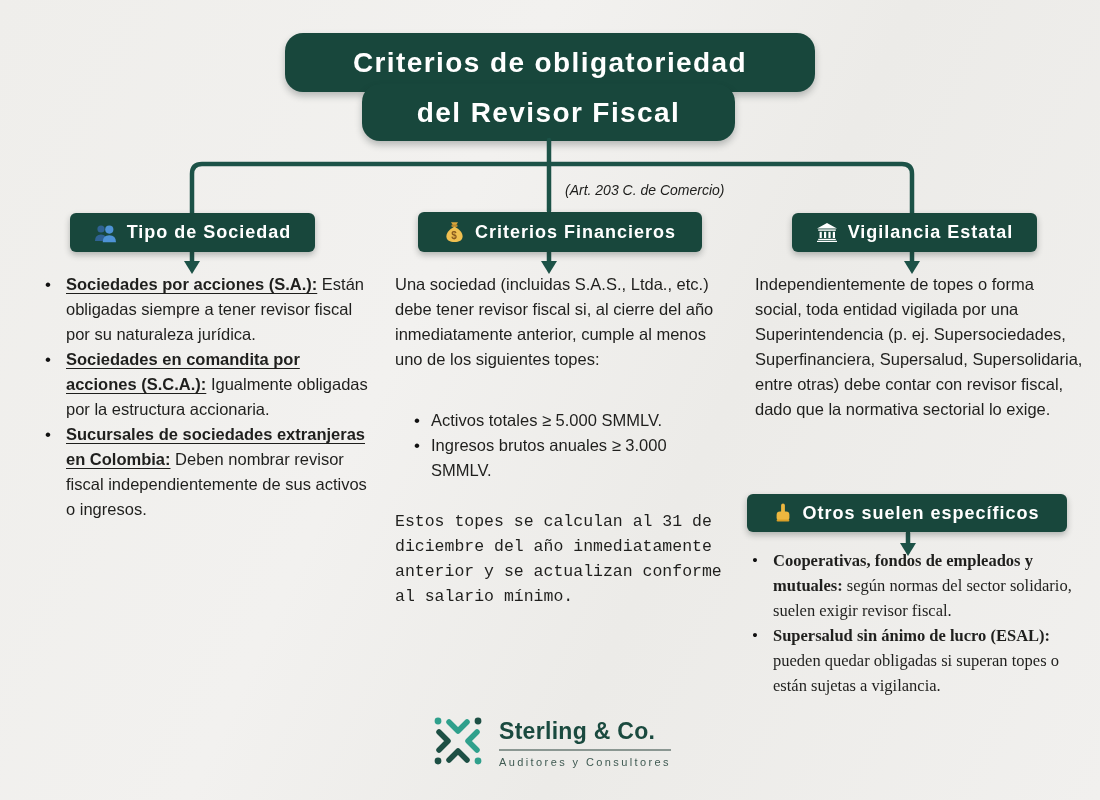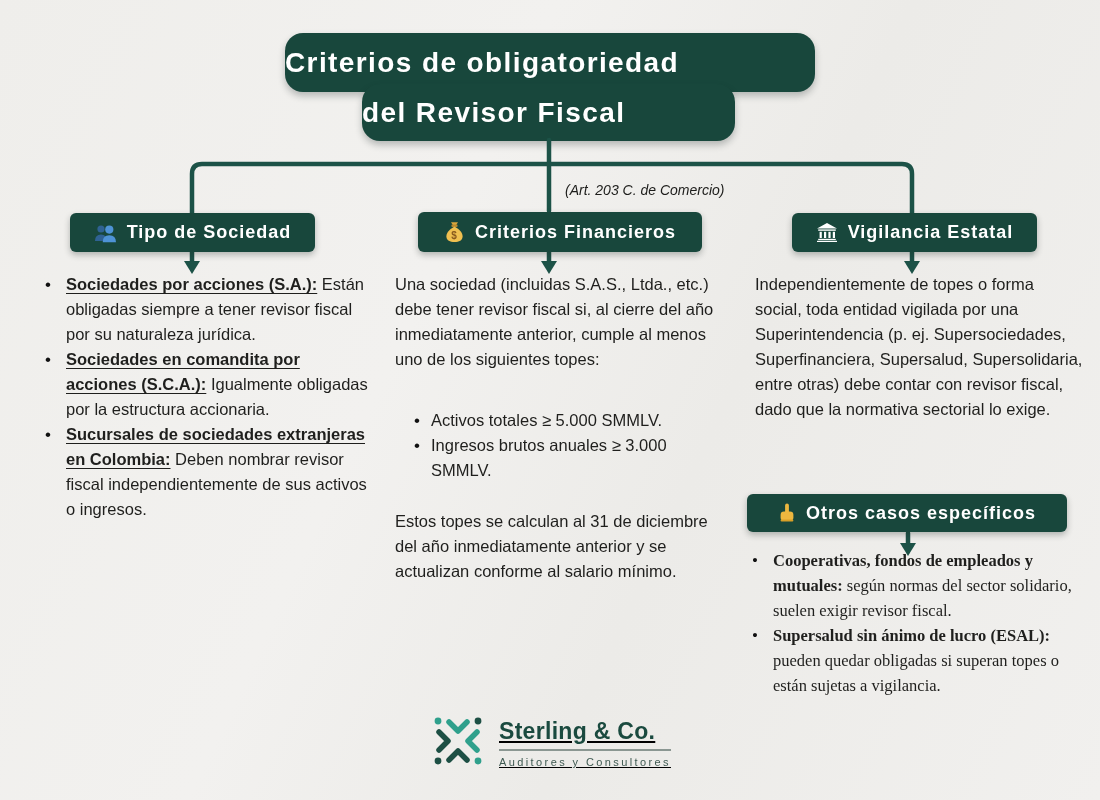--- a/index.html
+++ b/index.html
@@ -7,21 +7,21 @@
     font-family:"Liberation Sans","DejaVu Sans",sans-serif;
     background:#d8d8d5;
   }
   .canvas{
     position:relative;width:1100px;height:800px;overflow:hidden;
     background:linear-gradient(115deg,#efeeeb 0%,#f2f1ef 38%,#ecebe8 62%,#f1f0ee 100%);
   }
   
   .title-box{
     position:absolute;background:#18473c;color:#fff;
-    display:flex;align-items:center;justify-content:flex-start;
+    display:flex;align-items:center;justify-content:center;
     border-radius:18px;box-shadow:0 4px 7px rgba(30,40,38,.28);
     font-weight:700;font-size:28px;letter-spacing:1.4px;white-space:nowrap;
   }
   #title1{left:285px;top:33px;width:530px;height:59px;}
   #title2{left:362px;top:84px;width:373px;height:57px;}
   
   .connector-svg{position:absolute;left:0;top:0;pointer-events:none;}
   .note{
     position:absolute;left:565px;top:182px;font-style:italic;font-size:14px;color:#1d1d1b;
   }
@@ -46,26 +46,26 @@
   ul.blt{list-style:none;margin:0;padding:0;}
   ul.blt li{position:relative;padding-left:26px;}
   ul.blt li::before{
     content:"•";position:absolute;left:5px;top:0;font-size:17px;color:#111;
   }
   .lead-u{font-weight:700;text-decoration:underline;text-underline-offset:3px;}
   .lead-b{font-weight:700;}
   #col-mid p{margin:0;}
   #col-mid ul.blt{margin:36px 0 8px 14px;}
   #col-mid ul.blt li{padding-left:22px;}
-  #col-mid .outro{margin-top:26px;}
+  #col-mid .outro{margin-top:26px;font-family:Liberation Mono, monospace;}
   #col-right p{margin:0;}
   
   .logo{
     position:absolute;left:550px;top:712px;transform:translateX(-50%);
-    display:flex;align-items:center;gap:12px;text-decoration:underline;
+    display:flex;align-items:center;gap:12px;
   }
   .logo-text{display:flex;flex-direction:column;}
   .logo-name{font-weight:700;font-size:23px;color:#1a4a3f;letter-spacing:.3px;white-space:nowrap;}
   .logo-rule{height:2px;background:#8b9792;margin:4px 0 5px 0;width:100%;}
   .logo-tag{font-size:11px;letter-spacing:2.4px;color:#3f5a52;white-space:nowrap;}
 </style>
 </head>
 <body>
 
 <div class="canvas">
@@ -158,21 +158,21 @@
   </div>
 
   <div class="pill" id="pill-otros">
     <span class="icn">
       <svg width="18" height="21" viewBox="0 0 18 21">
         <rect x="7.1" y="0.6" width="3.8" height="11.5" rx="1.9" fill="#ecb73f"></rect>
         <rect x="2.6" y="8.4" width="12.8" height="9.6" rx="3.4" fill="#ecb73f"></rect>
         <rect x="2.6" y="16.4" width="12.8" height="2.2" rx="1.1" fill="#d9a028"></rect>
       </svg>
     </span>
-    <span>Otros casos específicos</span>
+    <span>Otros suelen específicos</span>
   </div>
 
   <div class="col" id="col-otros">
     <ul class="blt">
       <li><span class="lead-b">Cooperativas, fondos de empleados y mutuales:</span><span> según normas del sector solidario, suelen exigir revisor fiscal.</span></li>
       <li><span class="lead-b">Supersalud sin ánimo de lucro (ESAL):</span><span> pueden quedar obligadas si superan topes o están sujetas a vigilancia.</span></li>
     </ul>
   </div>
 
   <div class="logo">

